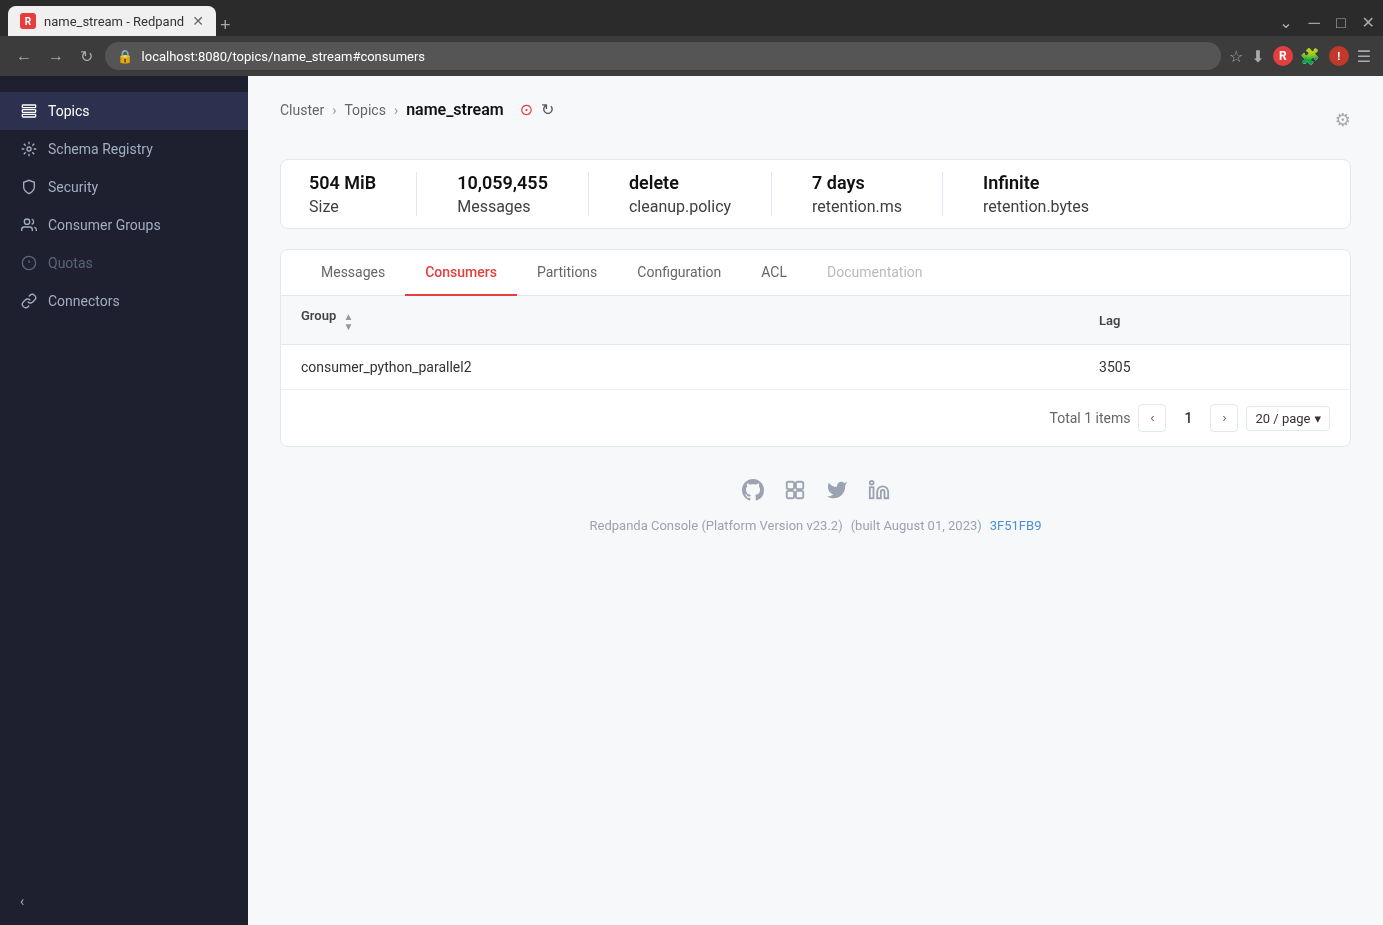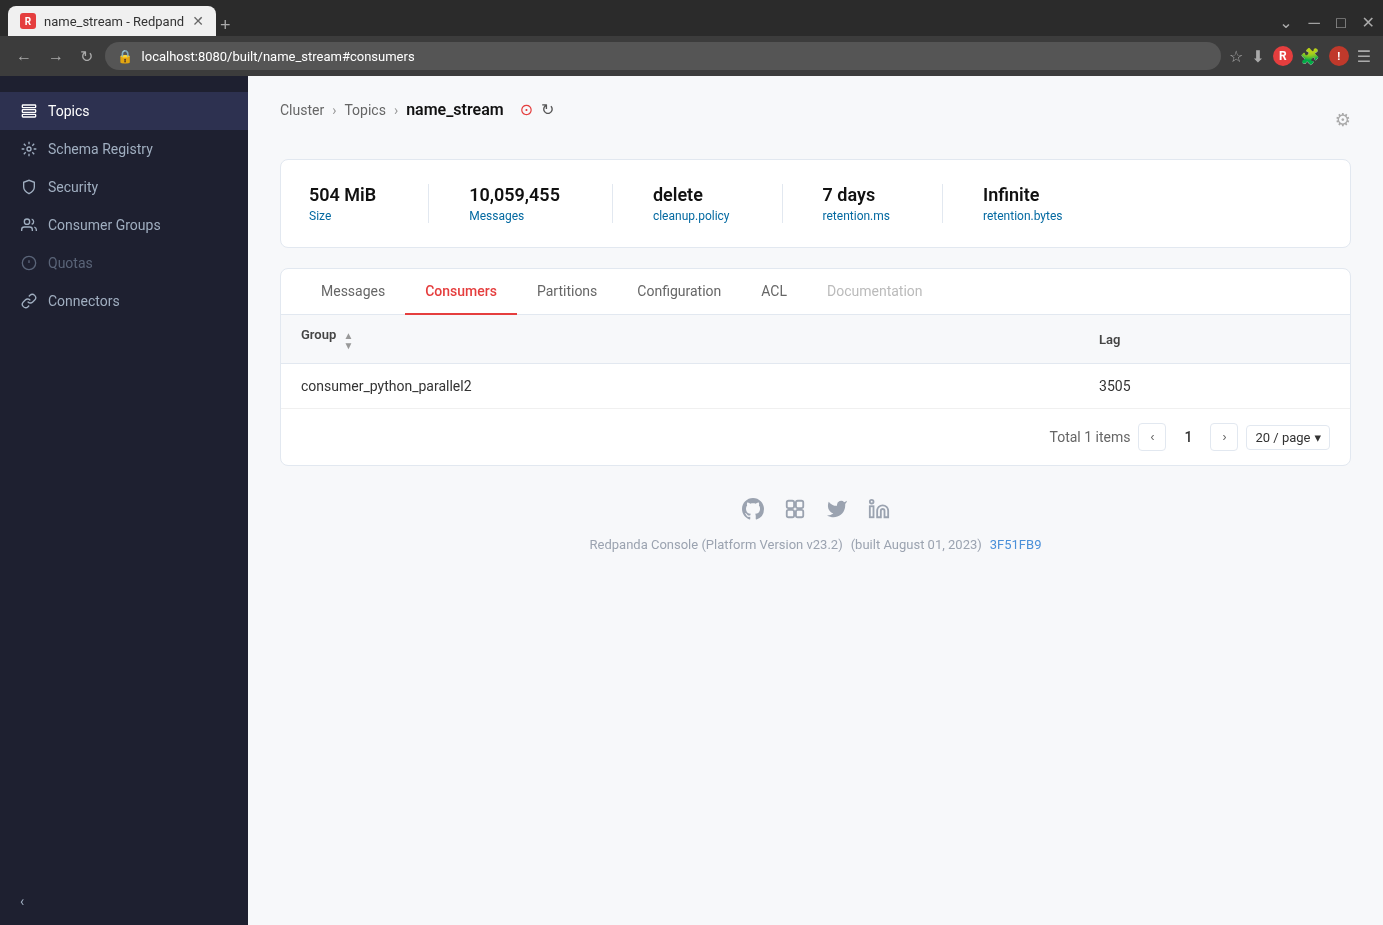--- a/index.html
+++ b/index.html
@@ -45,25 +45,25 @@
     .breadcrumb { display: flex; align-items: center; gap: 8px; margin-bottom: 20px; font-size: 14px; color: #666; }
     .breadcrumb-link { color: #666; cursor: pointer; }
     .breadcrumb-sep { color: #999; }
     .breadcrumb-current { color: #111; font-weight: 600; font-size: 16px; }
     .breadcrumb-icons { display: flex; gap: 8px; align-items: center; margin-left: 8px; }
     .breadcrumb-icon-btn { color: #e53e3e; cursor: pointer; font-size: 16px; }
     .breadcrumb-row { display: flex; align-items: center; justify-content: space-between; margin-bottom: 20px; }
     .settings-icon-btn { color: #aaa; cursor: pointer; font-size: 18px; }
 
     
-    .stats-card { background: #fff; border: 1px solid #e2e8f0; border-radius: 8px; padding: 24px 28px; display: flex; align-items: center; gap: 12px; margin-bottom: 20px; }
+    .stats-card { background: #fff; border: 1px solid #e2e8f0; border-radius: 8px; padding: 12px 28px; display: flex; align-items: center; gap: 0; margin-bottom: 20px; }
     .stat-item { display: flex; flex-direction: column; gap: 4px; padding-right: 40px; }
     .stat-item + .stat-item { padding-left: 40px; border-left: 1px solid #e2e8f0; }
     .stat-value { font-size: 18px; font-weight: 600; color: #111; }
-    .stat-label { font-size: 12px; color: #0369a1; }
+    .stat-label { font-size: 16px; color: #404040; }
 
     
     .tabs-card { background: #fff; border: 1px solid #e2e8f0; border-radius: 8px; overflow: hidden; }
     .tabs-header { display: flex; border-bottom: 1px solid #e2e8f0; padding: 0 20px; }
     .tab-item { padding: 14px 20px; font-size: 14px; color: #666; cursor: pointer; border-bottom: 2px solid transparent; margin-bottom: -1px; }
     .tab-item.active { color: #e53e3e; border-bottom-color: #e53e3e; font-weight: 500; }
     .tab-item.dimmed { color: #bbb; }
 
     
     .table-container { padding: 0; }
@@ -106,21 +106,21 @@
       <span style="color:#aaa; font-size:16px;">✕</span>
     </div>
   </div>
 
   <div class="browser-toolbar">
     <button class="nav-btn">←</button>
     <button class="nav-btn">→</button>
     <button class="nav-btn">↻</button>
     <div class="address-bar-container">
       <span style="color:#aaa;font-size:13px;">🔒</span>
-      <span class="address-text">localhost:8080/built/name_stream#consumers</span>
+      <span class="address-text">localhost:8080/topics/name_stream#consumers</span>
     </div>
     <div class="toolbar-icons">
       <span class="toolbar-icon">☆</span>
       <span class="toolbar-icon">⬇</span>
       <span class="toolbar-icon" style="background:#e53e3e;color:#fff;border-radius:50%;width:20px;height:20px;display:flex;align-items:center;justify-content:center;font-size:12px;font-weight:bold;">R</span>
       <span class="toolbar-icon">🧩</span>
       <span class="toolbar-icon" style="background:#c0392b;color:#fff;border-radius:50%;width:20px;height:20px;display:flex;align-items:center;justify-content:center;font-size:11px;font-weight:bold;">!</span>
       <span class="toolbar-icon">☰</span>
     </div>
   </div>

